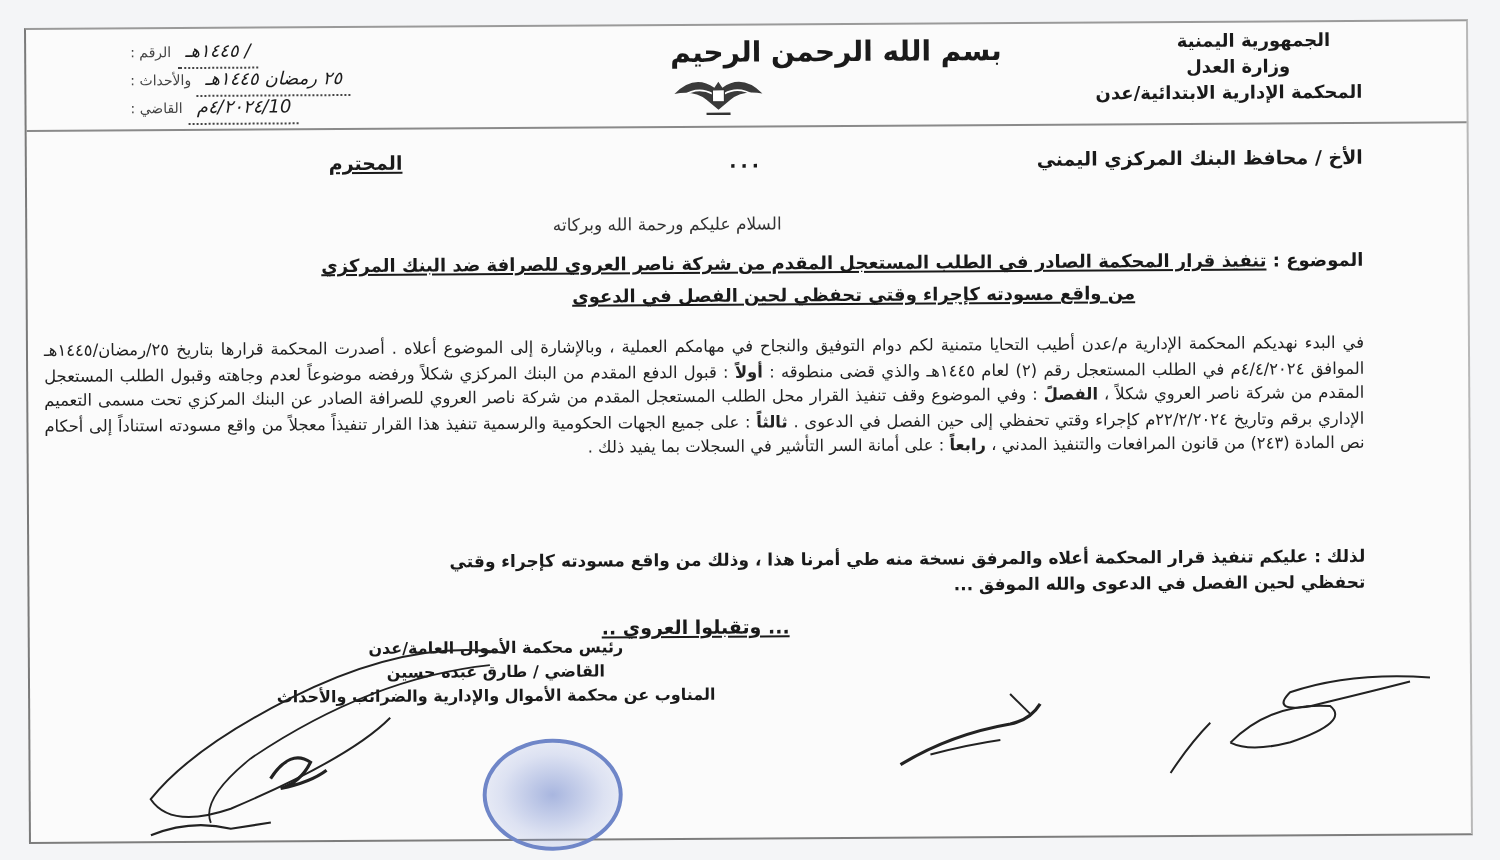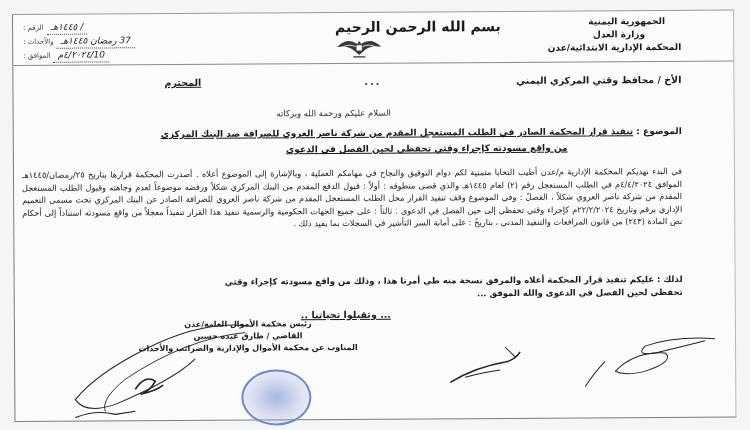--- a/index.html
+++ b/index.html
@@ -25,21 +25,21 @@
     position: absolute; right: 52px; top: 4px; width: 175px;
     font-size: 9px; font-weight: bold; line-height: 13px; text-align: right;
   }
   .hdr-right .l1 { padding-right: 16px; }
   .hdr-right .l2 { padding-right: 36px; }
   .hdr-left {
     position: absolute; left: 10px; top: 6px; width: 190px;
     font-size: 8px; line-height: 13px; text-align: right;
   }
   .hdr-left .row { display: flex; flex-direction: row-reverse; align-items: baseline; gap: 3px; }
-  .hdr-left .lbl { color: #444; font-size: 7px; }
+  .hdr-left .lbl { color: #444; font-size: 7px; margin-left: 42px; }
   .hdr-left .val { font-weight: normal; font-size: 9px; border-bottom: 1px dotted #444; padding: 0 4px; font-style: italic; }
   .basmala {
     position: absolute; left: 322px; top: 6px; font-size: 14px; font-weight: bold;
   }
   .emblem { position: absolute; left: 322px; top: 20px; width: 48px; height: 26px; }
   .hr-top {
     position: absolute; left: 0; right: 0; top: 50px; height: 0;
     border-top: 1px solid #8a8a8a;
   }
   .addressee {
@@ -55,21 +55,21 @@
   .subject {
     position: absolute; right: 52px; top: 112px; width: 660px;
     font-size: 9px; font-weight: bold; text-align: right; line-height: 16px;
   }
   .subject .ul { text-decoration: underline; }
   .subject .l2 { display: block; text-align: center; padding-left: 150px; }
   .body-text {
     position: absolute; right: 52px; top: 154px; width: 660px;
     font-size: 8.2px; line-height: 12.5px; text-align: justify; color: #222;
   }
-  .body-text b { font-weight: normal; }
+  .body-text b { font-weight: bold; }
   .conclusion {
     position: absolute; right: 52px; top: 262px; width: 660px;
     font-size: 8.5px; font-weight: bold; line-height: 13px; text-align: right;
   }
   .conclusion .l2 { display: block; }
   .regards {
     position: absolute; left: 286px; top: 296px; font-size: 9.5px; font-weight: bold;
     text-decoration: underline;
   }
   .sig { position: absolute; font-size: 8px; font-weight: bold; text-align: center; line-height: 12px; }
@@ -103,62 +103,62 @@
     <path d="M18 24 L30 24" stroke="#333" stroke-width="1.2"></path>
   </svg>
 
   <div class="hdr-left rtl">
     <div class="row">
       <span class="lbl">الرقم :</span>
       <span class="val">/ ١٤٤٥هـ</span>
     </div>
     <div class="row">
       <span class="lbl">والأحداث :</span>
-      <span class="val">37 رمضان ١٤٤٥هـ</span>
+      <span class="val">٢٥ رمضان ١٤٤٥هـ</span>
     </div>
     <div class="row">
-      <span class="lbl">الموافق :</span>
+      <span class="lbl">القاضي :</span>
       <span class="val">10/٤/٢٠٢٤م</span>
     </div>
   </div>
 
   <div class="hr-top"></div>
 
   <div class="addressee rtl">
-    <span>الأخ / محافظ وقتي المركزي اليمني</span>
+    <span>الأخ / محافظ البنك المركزي اليمني</span>
     <span class="dots">...</span>
     <span class="honor">المحترم</span>
   </div>
 
   <div class="greeting rtl">السلام عليكم ورحمة الله وبركاته</div>
 
   <div class="subject rtl">
     <span>الموضوع :</span>
     <span class="ul">تنفيذ قرار المحكمة الصادر في الطلب المستعجل المقدم من شركة ناصر العروي للصرافة ضد البنك المركزي</span>
     <span class="l2 ul">من واقع مسودته كإجراء وقتي تحفظي لحين الفصل في الدعوى</span>
   </div>
 
   <div class="body-text rtl">
     <span>في البدء نهديكم المحكمة الإدارية م/عدن أطيب التحايا متمنية لكم دوام التوفيق والنجاح في مهامكم العملية ، وبالإشارة إلى الموضوع أعلاه . أصدرت المحكمة قرارها بتاريخ ٢٥/رمضان/١٤٤٥هـ الموافق ٤/٤/٢٠٢٤م في الطلب المستعجل رقم (٢) لعام ١٤٤٥هـ والذي قضى منطوقه :</span>
     <b>أولاً</b>
     <span>: قبول الدفع المقدم من البنك المركزي شكلاً ورفضه موضوعاً لعدم وجاهته وقبول الطلب المستعجل المقدم من شركة ناصر العروي شكلاً ،</span>
     <b>الفصلً</b>
     <span>: وفي الموضوع وقف تنفيذ القرار محل الطلب المستعجل المقدم من شركة ناصر العروي للصرافة الصادر عن البنك المركزي تحت مسمى التعميم الإداري برقم وتاريخ ٢٢/٢/٢٠٢٤م كإجراء وقتي تحفظي إلى حين الفصل في الدعوى .</span>
     <b>ثالثاً</b>
     <span>: على جميع الجهات الحكومية والرسمية تنفيذ هذا القرار تنفيذاً معجلاً من واقع مسودته استناداً إلى أحكام نص المادة (٢٤٣) من قانون المرافعات والتنفيذ المدني ،</span>
-    <b>بتاريخً</b>
+    <b>رابعاً</b>
     <span>: على أمانة السر التأشير في السجلات بما يفيد ذلك .</span>
   </div>
 
   <div class="conclusion rtl">
     <span>لذلك : عليكم تنفيذ قرار المحكمة أعلاه والمرفق نسخة منه طي أمرنا هذا ، وذلك من واقع مسودته كإجراء وقتي</span>
     <span class="l2">تحفظي لحين الفصل في الدعوى والله الموفق ...</span>
   </div>
 
-  <div class="regards rtl">... وتقبلوا تحياتنا ..</div>
+  <div class="regards rtl">... وتقبلوا العروي ..</div>
 
   <div class="sig sig-left rtl">
     <div>رئيس محكمة الأموال العامة/عدن</div>
     <div>القاضي / طارق عبده حسين</div>
     <div>المناوب عن محكمة الأموال والإدارية والضرائب والأحداث</div>
   </div>
 
 
 
   <div class="stamp"></div>

